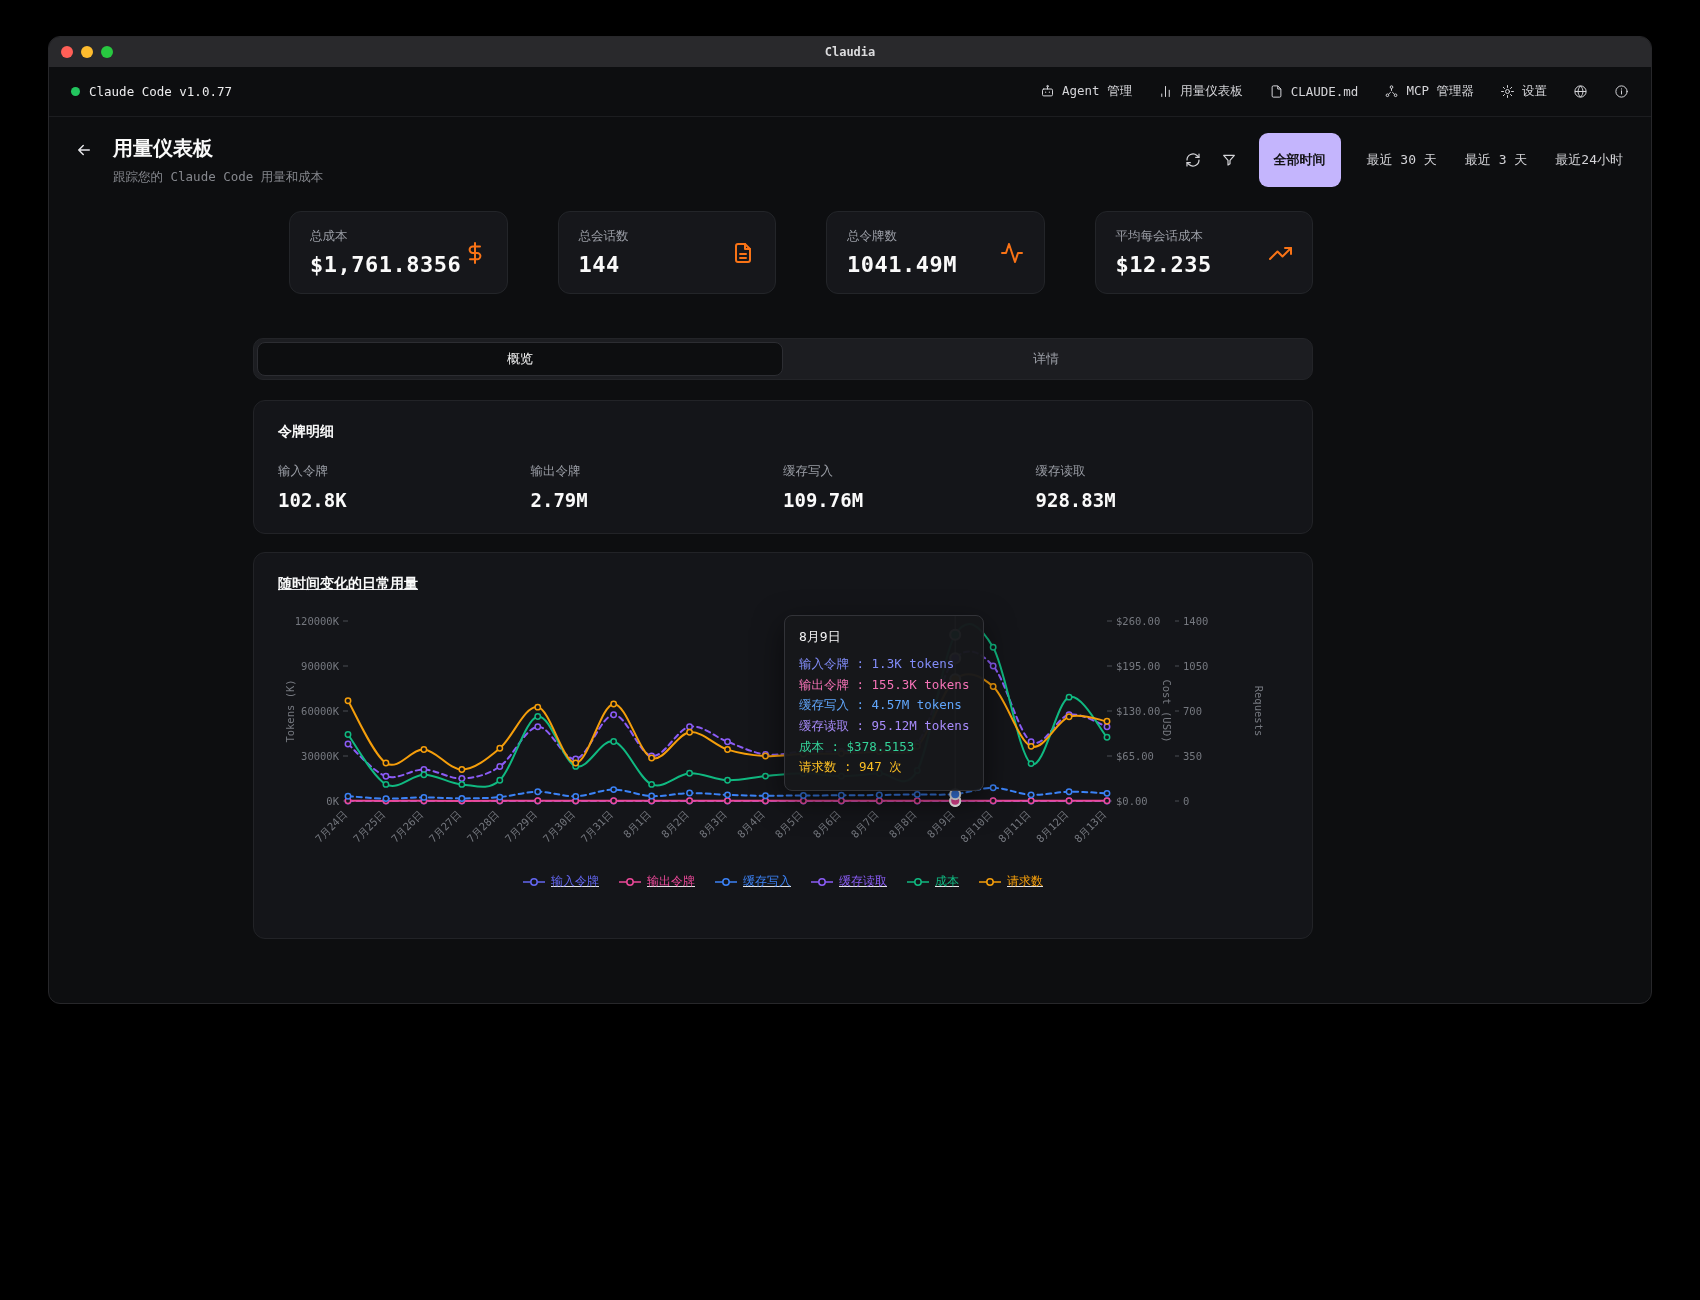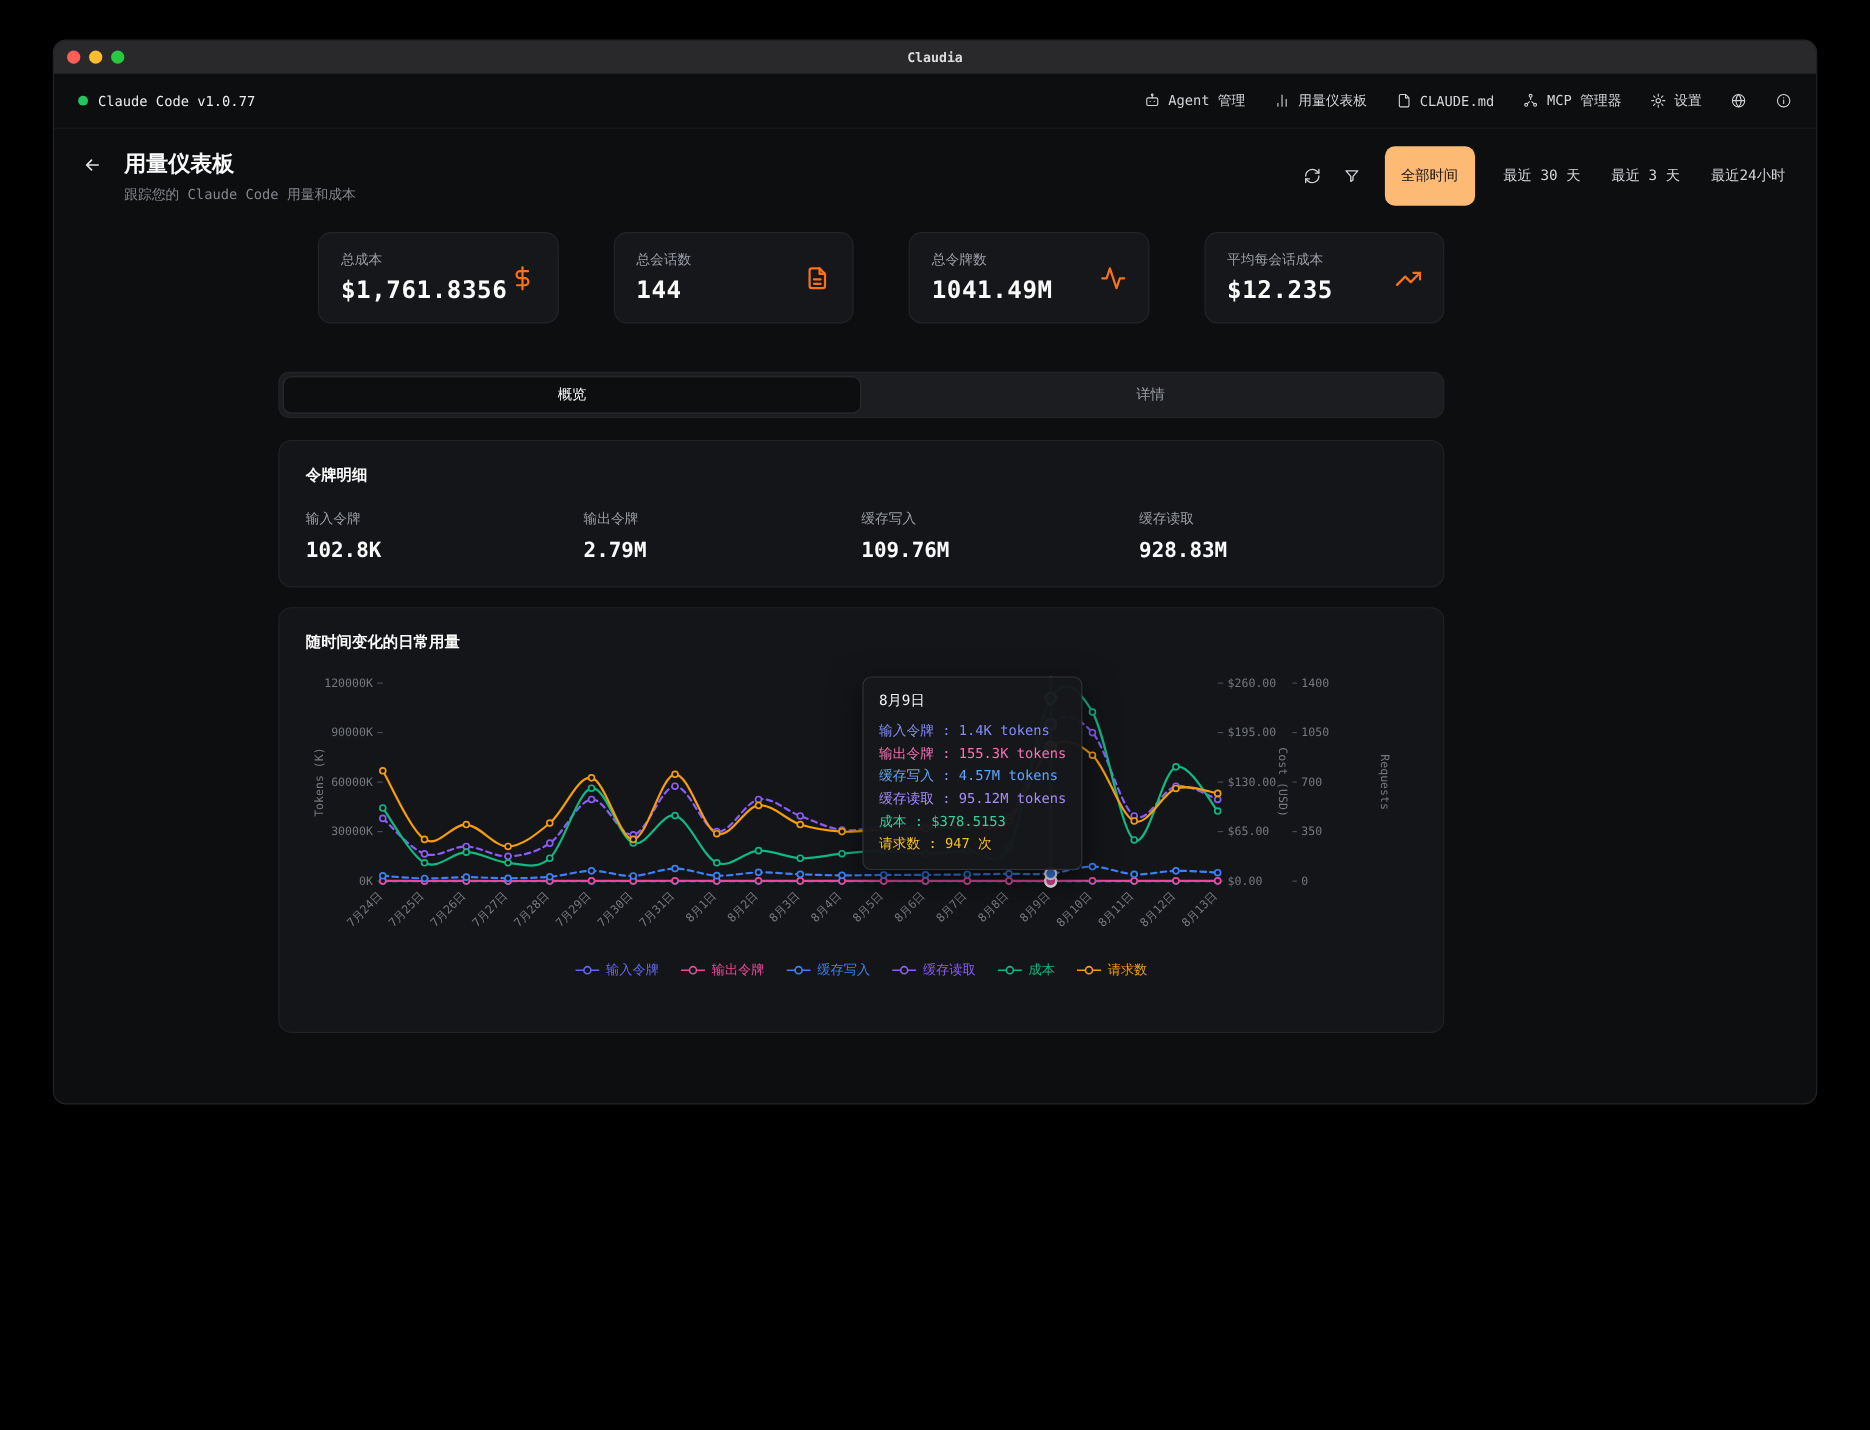--- a/index.html
+++ b/index.html
@@ -33,39 +33,39 @@
   .ph-left { display:flex; align-items:flex-start; gap:20px; }
   .back-btn { color:#e4e4e7; background:none; border:none; cursor:pointer; margin-top:6px; }
   .back-btn svg { width:18px; height:18px; }
   .page-title { font-size:20px; font-weight:bold; color:#fafafa; }
   .page-subtitle { font-size:12.5px; color:#85878d; margin-top:7px; }
   .ph-right { display:flex; align-items:center; gap:20px; }
   .icon-btn { color:#d4d4d8; background:none; border:none; cursor:pointer; }
   .icon-btn svg { width:16px; height:16px; display:block; }
   .time-ranges { display:flex; align-items:center; gap:24px; margin-left:2px; }
   .range-btn { font-size:13px; color:#d4d4d8; background:none; border:none; cursor:pointer; font-family:inherit; padding:8px 2px; border-radius:9px; }
-  .range-btn.active { background:#fdba74; color:#111113; padding:18px 15px; font-weight:400; }
+  .range-btn.active { background:#c4b5fd; color:#111113; padding:18px 15px; font-weight:700; }
   
   .content { flex:1; overflow:hidden; padding-top:12px; }
   .container { width:1060px; margin-left:204px; }
   .stats-row { display:grid; grid-template-columns:repeat(4,1fr); gap:14px; }
   .stat-card { background:#16171b; border:1px solid #232529; border-radius:12px; padding:16px 20px; display:flex; align-items:center; justify-content:space-between;margin-left:36px; }
   .stat-label { font-size:12.5px; color:#9b9ea6; }
   .stat-value { font-size:22px; font-weight:bold; color:#fafafa; margin-top:7px; letter-spacing:.5px; }
   .stat-icon { color:#f97316; }
   .stat-icon svg { width:24px; height:24px; display:block; }
   .tabs { margin-top:44px; display:flex; background:#1c1d21; border:1px solid #232428; border-radius:10px; padding:3px; }
   .tab { flex:1; text-align:center; padding:7px 0; font-size:13px; color:#9b9ea6; border-radius:8px; cursor:pointer; border:1px solid transparent; }
   .tab.active { background:#0d0e10; color:#fafafa; border-color:#2c2d32; }
   .panel-card { margin-top:20px; background:#141519; border:1px solid #222327; border-radius:12px; padding:22px 24px; }
   .panel-title { font-size:14px; font-weight:bold; color:#fafafa; }
   .token-grid { display:grid; grid-template-columns:repeat(4,1fr); margin-top:22px; }
   .token-label { font-size:12.5px; color:#9b9ea6; }
   .token-value { font-size:19px; font-weight:bold; color:#fafafa; margin-top:9px; }
-  .chart-card { margin-top:18px; padding-bottom:48px; }
+  .chart-card { margin-top:18px; padding-bottom:48px;text-decoration:underline; }
   .chart-wrap { position:relative; margin-top:16px; }
   #chart-svg { display:block; width:1012px; height:252px; overflow:visible; }
   .tick { font-size:10.5px; fill:#75787f; font-family:"DejaVu Sans Mono",monospace; }
   .axis-title { font-size:10.5px; fill:#75787f; font-family:"DejaVu Sans Mono",monospace; }
   .legend { display:flex; justify-content:center; align-items:center; gap:20px; margin-top:12px; font-size:12px; }
   .legend-item { display:flex; align-items:center; gap:6px; cursor:pointer; }
   .chart-tooltip { position:absolute; left:506px; top:6px; background:rgba(23,24,27,.97); border:1px solid #323338; border-radius:8px; padding:12px 14px; box-shadow:0 10px 30px rgba(0,0,0,.55); z-index:5; }
   .tooltip-title { font-size:13px; color:#f4f4f5; margin-bottom:8px; }
   .tooltip-row { font-size:12.5px; line-height:1.65; white-space:nowrap; }
 </style>
@@ -458,21 +458,21 @@
               <circle cx="601.3" cy="142.5" r="2.7" fill="#141519" stroke="#f59e0b" stroke-width="1.5"></circle>
               <circle cx="639.25" cy="137.35714285714286" r="2.7" fill="#141519" stroke="#f59e0b" stroke-width="1.5"></circle>
               <circle cx="677.2" cy="70.24285714285715" r="5" fill="#f59e0b" stroke="#ffffff" stroke-width="2"></circle>
               <circle cx="715.15" cy="77.57142857142858" r="2.7" fill="#141519" stroke="#f59e0b" stroke-width="1.5"></circle>
               <circle cx="753.1" cy="137.35714285714286" r="2.7" fill="#141519" stroke="#f59e0b" stroke-width="1.5"></circle>
               <circle cx="791.05" cy="107.78571428571429" r="2.7" fill="#141519" stroke="#f59e0b" stroke-width="1.5"></circle>
               <circle cx="829" cy="112.28571428571429" r="2.7" fill="#141519" stroke="#f59e0b" stroke-width="1.5"></circle>
             </svg>
           <div class="chart-tooltip">
             <div class="tooltip-title">8月9日</div>
-            <div class="tooltip-row" style="color: rgb(129, 140, 248);">输入令牌 : 1.4K tokens</div>
+            <div class="tooltip-row" style="color: rgb(129, 140, 248);">输入令牌 : 1.3K tokens</div>
             <div class="tooltip-row" style="color: rgb(244, 114, 182);">输出令牌 : 155.3K tokens</div>
             <div class="tooltip-row" style="color: rgb(96, 165, 250);">缓存写入 : 4.57M tokens</div>
             <div class="tooltip-row" style="color: rgb(167, 139, 250);">缓存读取 : 95.12M tokens</div>
             <div class="tooltip-row" style="color: rgb(52, 211, 153);">成本 : $378.5153</div>
             <div class="tooltip-row" style="color: rgb(251, 191, 36);">请求数 : 947 次</div>
           </div>
         </div>
         <div class="legend">
           <span class="legend-item" style="color: rgb(99, 102, 241);">
               <svg class="lm" width="22" height="10">

